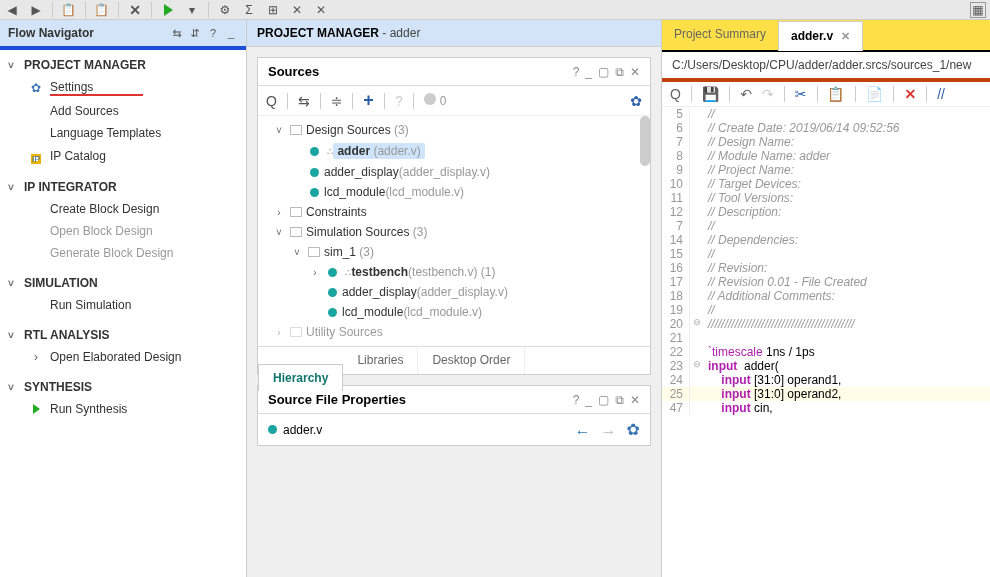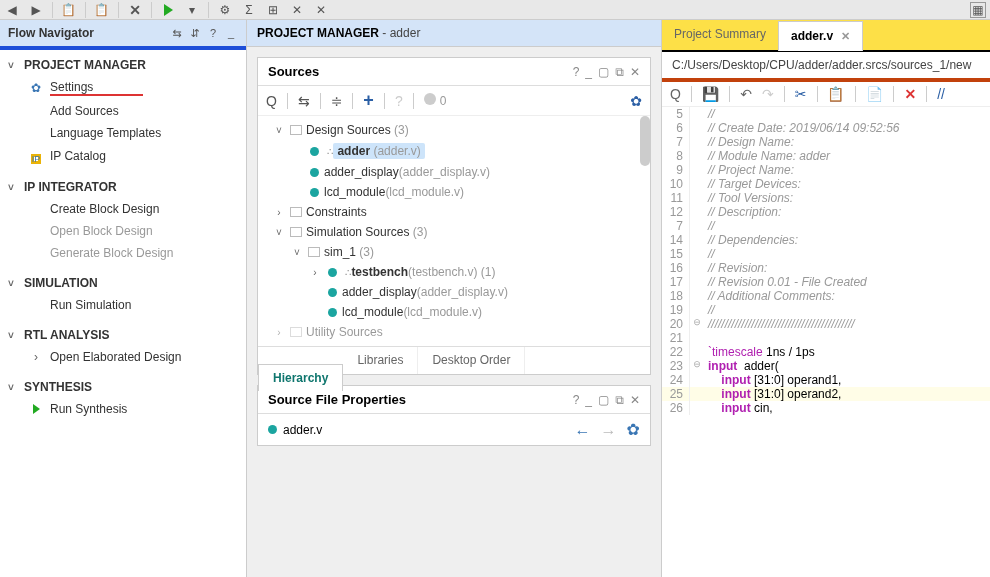--- a/index.html
+++ b/index.html
@@ -391,16 +391,16 @@
         <div class="code-line"><span class="ln">16</span><span class="fold"></span><span class="code"><span class="cmt">// Revision:</span></span></div>
         <div class="code-line"><span class="ln">17</span><span class="fold"></span><span class="code"><span class="cmt">// Revision 0.01 - File Created</span></span></div>
         <div class="code-line"><span class="ln">18</span><span class="fold"></span><span class="code"><span class="cmt">// Additional Comments:</span></span></div>
         <div class="code-line"><span class="ln">19</span><span class="fold"></span><span class="code"><span class="cmt">//</span></span></div>
         <div class="code-line"><span class="ln">20</span><span class="fold">⊖</span><span class="code"><span class="cmt">////////////////////////////////////////////</span></span></div>
         <div class="code-line"><span class="ln">21</span><span class="fold"></span><span class="code"></span></div>
         <div class="code-line"><span class="ln">22</span><span class="fold"></span><span class="code"><span class="dir">`timescale</span> 1ns / 1ps</span></div>
         <div class="code-line"><span class="ln">23</span><span class="fold">⊖</span><span class="code"><span class="kw">input</span>  adder(</span></div>
         <div class="code-line"><span class="ln">24</span><span class="fold"></span><span class="code">    <span class="kw">input</span> [31:0] operand1,</span></div>
         <div class="code-line hl"><span class="ln">25</span><span class="fold"></span><span class="code">    <span class="kw">input</span> [31:0] operand2,</span></div>
-        <div class="code-line"><span class="ln">26</span><span class="fold"></span><span class="code">    <span class="kw">input</span> cin,</span></div>
+        <div class="code-line"><span class="ln">47</span><span class="fold"></span><span class="code">    <span class="kw">input</span> cin,</span></div>
       </div>
   </div>
 </div>
 
 </body></html>

